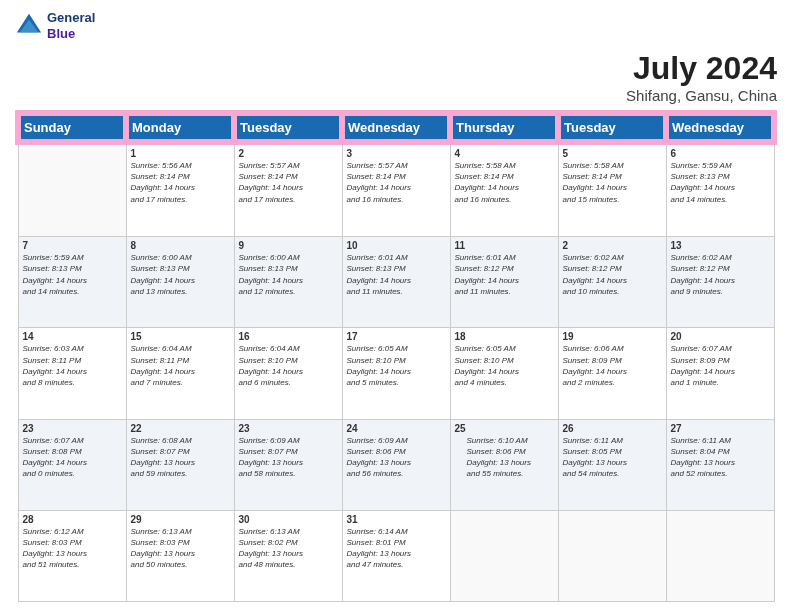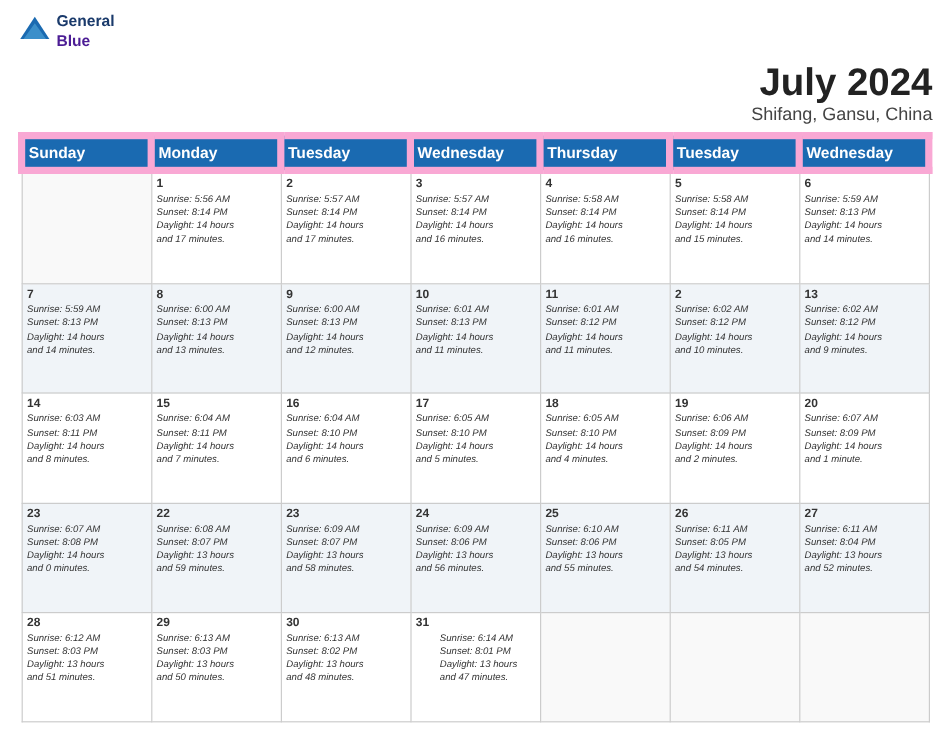--- a/index.html
+++ b/index.html
@@ -298,21 +298,21 @@
           </td>
           <td>
             <span class="day-num">24</span>
             <div class="day-info" style="white-space: pre-line;">Sunrise: 6:09 AM
 Sunset: 8:06 PM
 Daylight: 13 hours
 and 56 minutes.</div>
           </td>
           <td>
             <span class="day-num">25</span>
-            <div class="day-info" style="white-space: pre-line;">Sunrise: 6:10 AM
+            <div class="day-info" style="white-space: pre-line; margin-left: 12px;">Sunrise: 6:10 AM
 Sunset: 8:06 PM
 Daylight: 13 hours
 and 55 minutes.</div>
           </td>
           <td>
             <span class="day-num">26</span>
             <div class="day-info" style="white-space: pre-line;">Sunrise: 6:11 AM
 Sunset: 8:05 PM
 Daylight: 13 hours
 and 54 minutes.</div>
@@ -342,21 +342,21 @@
           </td>
           <td>
             <span class="day-num">30</span>
             <div class="day-info" style="white-space: pre-line;">Sunrise: 6:13 AM
 Sunset: 8:02 PM
 Daylight: 13 hours
 and 48 minutes.</div>
           </td>
           <td>
             <span class="day-num">31</span>
-            <div class="day-info" style="white-space: pre-line; margin-left: 20px;">Sunrise: 6:14 AM
+            <div class="day-info" style="white-space: pre-line;">Sunrise: 6:14 AM
 Sunset: 8:01 PM
 Daylight: 13 hours
 and 47 minutes.</div>
           </td>
           <td class="empty"></td>
           <td class="empty"></td>
           <td class="empty"></td>
         </tr>
       </tbody>
   </table>

